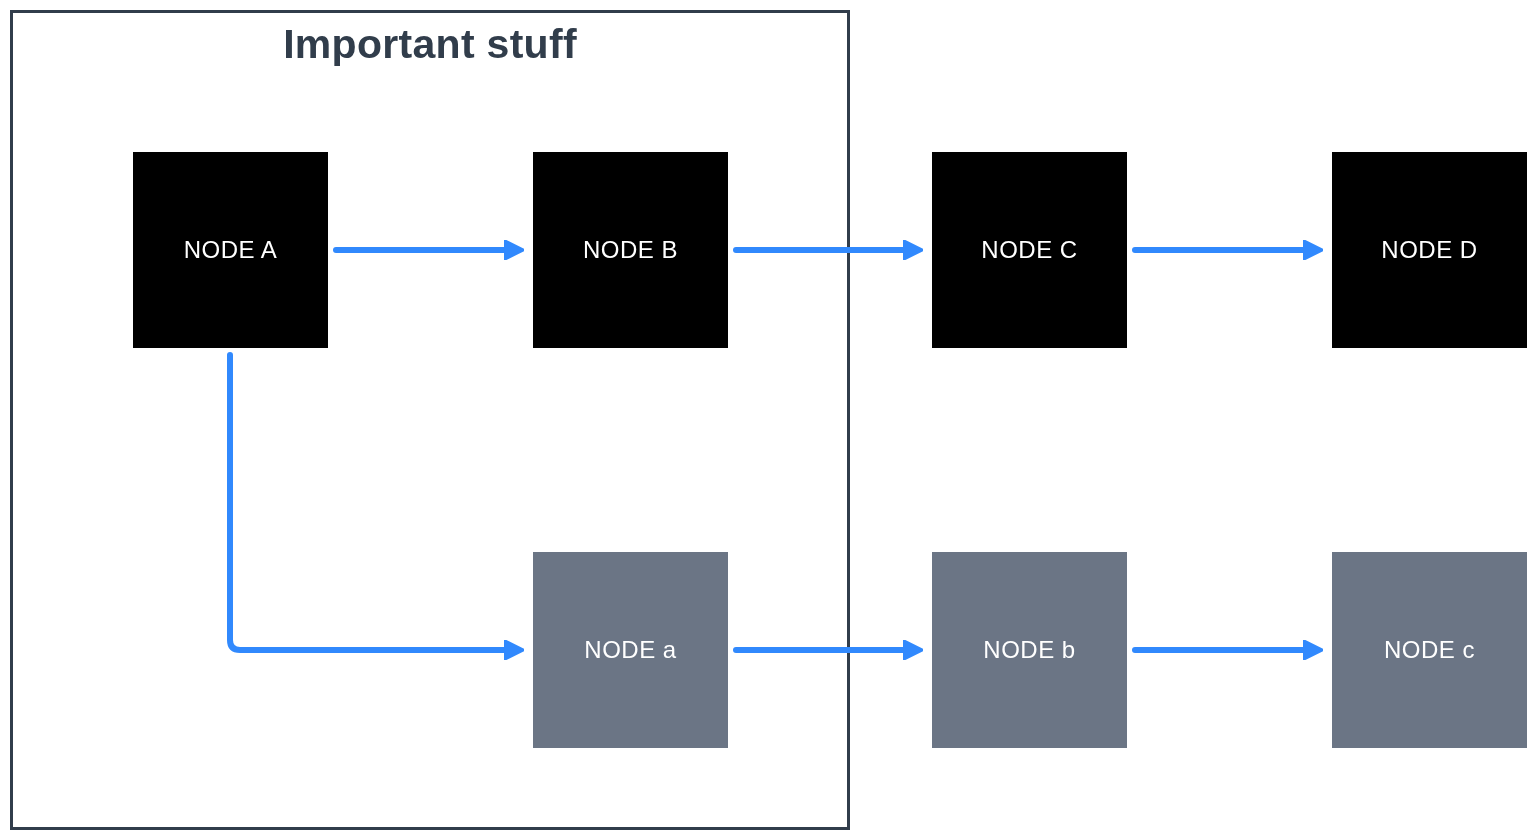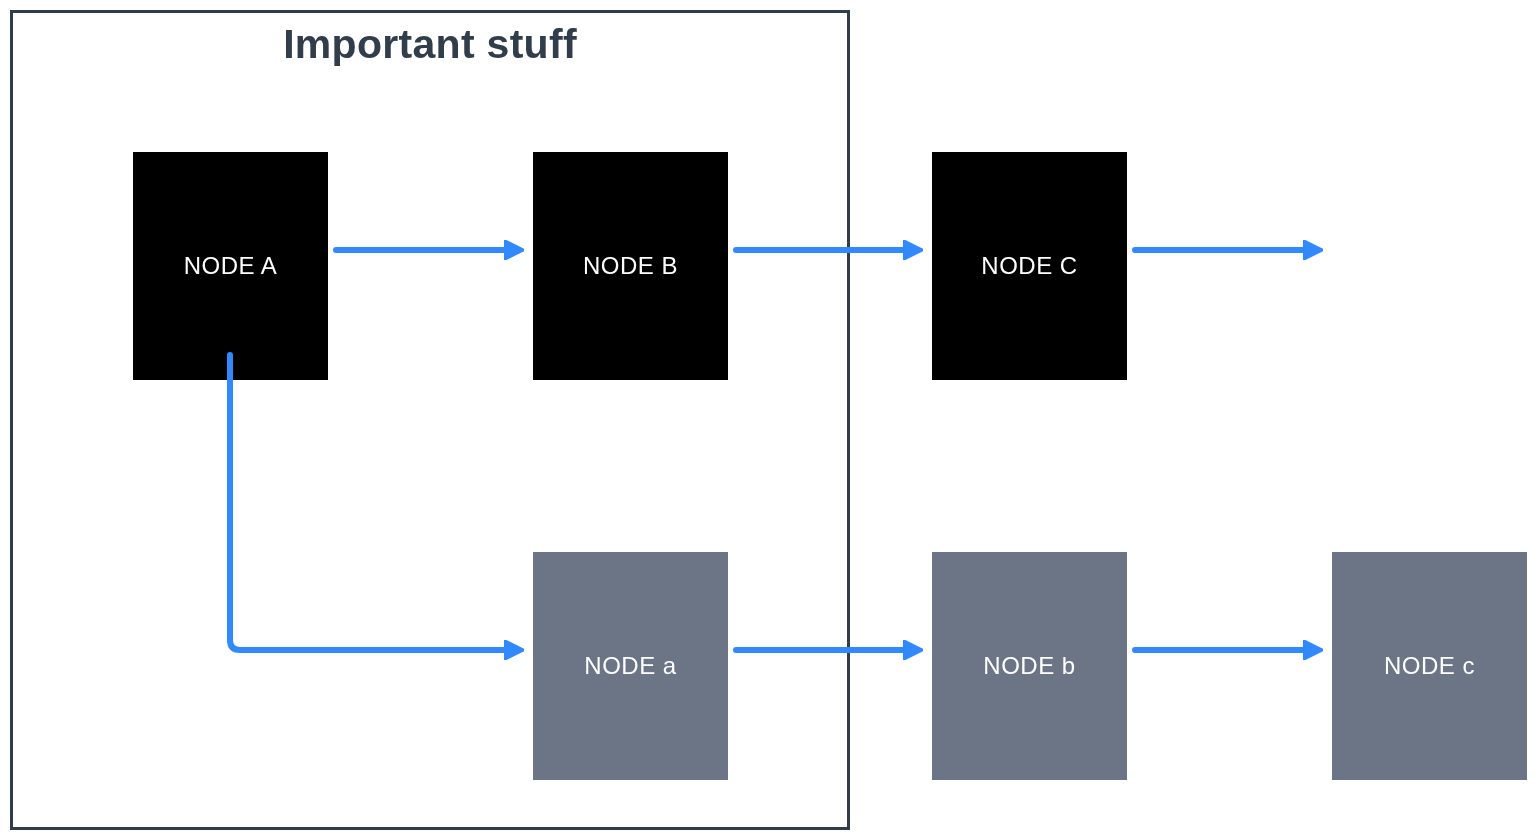--- a/index.html
+++ b/index.html
@@ -35,21 +35,21 @@
     text-align: center;
     font-size: 41px;
     font-weight: 600;
     letter-spacing: 0.3px;
     color: var(--group-border, #313D4B);
   }
   
   .node {
     position: absolute;
     width: 195px;
-    height: 228px;
+    height: 196px;
     display: flex;
     align-items: center;
     justify-content: center;
     z-index: 3;
   }
   .node .node-label {
     color: var(--label-text, #ffffff);
     font-size: 24px;
     font-weight: 500;
     letter-spacing: 0.5px;
@@ -112,20 +112,23 @@
 
   <div class="node fill-primary n-A">
     <span class="node-label">NODE A</span>
   </div>
   <div class="node fill-primary n-B">
     <span class="node-label">NODE B</span>
   </div>
   <div class="node fill-primary n-C">
     <span class="node-label">NODE C</span>
   </div>
+  <div class="node fill-primary n-D">
+    <span class="node-label">NODE D</span>
+  </div>
   <div class="node fill-secondary n-a">
     <span class="node-label">NODE a</span>
   </div>
   <div class="node fill-secondary n-b">
     <span class="node-label">NODE b</span>
   </div>
   <div class="node fill-secondary n-c">
     <span class="node-label">NODE c</span>
   </div>
 

